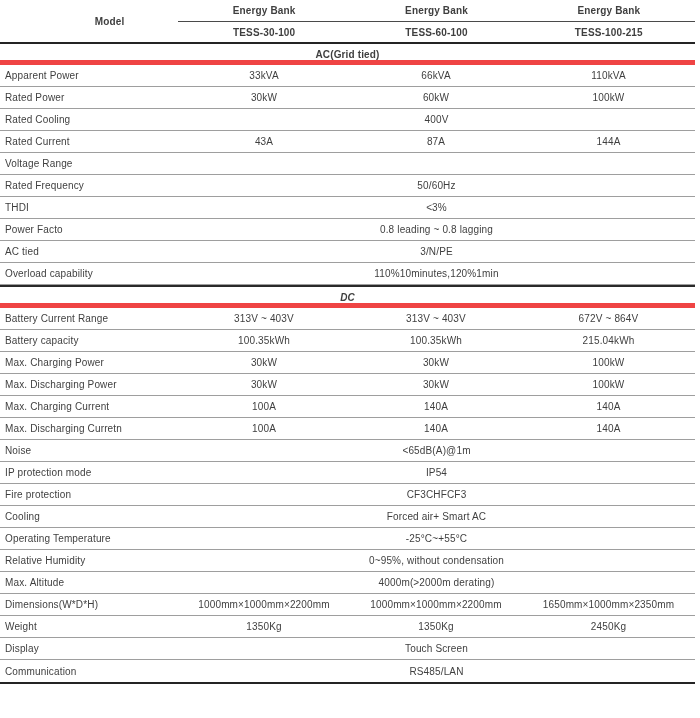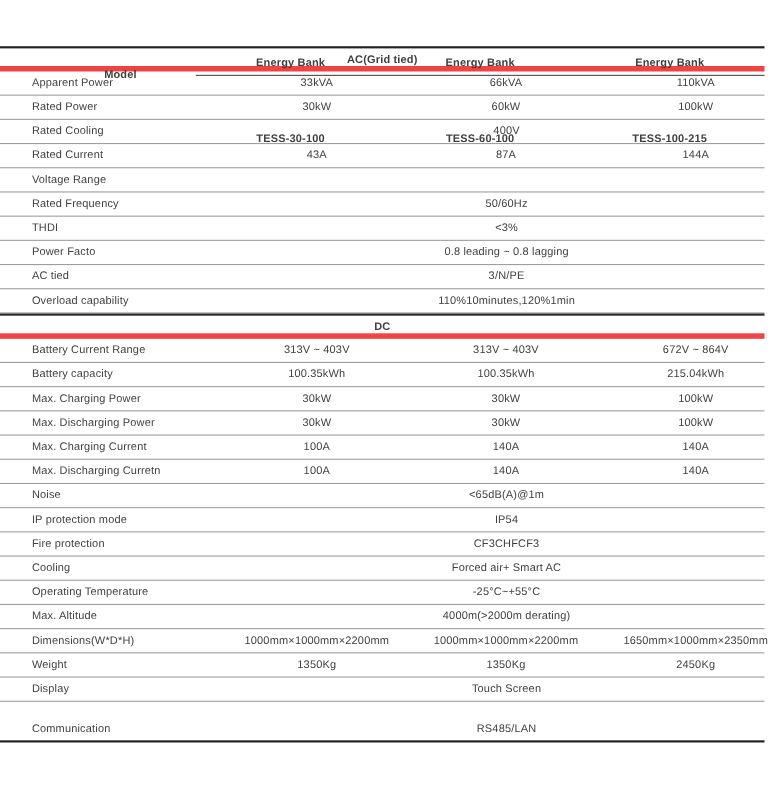--- a/index.html
+++ b/index.html
@@ -37,51 +37,50 @@
     margin-left: 41px;
   }
   .header-right { display: flex; flex-direction: column; }
   .brand-row, .model-row {
     display: grid;
     grid-template-columns: repeat(3, 1fr);
     height: 21px;
     align-items: center;
     text-align: center;
     font-weight: bold;
-    margin-top: 47px;
   }
   .brand-row { border-bottom: 1px solid #4a4a4a; }
   
   .section-title {
     height: 21px;
     line-height: 21px;
     text-align: center;
     font-weight: bold;
     border-bottom: 5px solid #ef4444;
     box-sizing: border-box;
   }
   .section + .section .section-title {
     border-top: 2px solid #2a2a2a;
     height: 23px;
     line-height: 21px;
+    font-style: italic;
   }
   
   .row {
     display: grid;
     height: 22px;
     align-items: center;
     border-bottom: 1px solid #9e9e9e;
     box-sizing: border-box;
-    padding-left: 24px;
   }
   .row.cols3 { grid-template-columns: 178px 172px 172px 173px; }
   .row.span1 { grid-template-columns: 178px 517px; }
   .row .label { padding-left: 5px; text-align: left; }
   .row .val { text-align: center; }
-  .section:last-child .row:last-child { border-bottom: none; margin-top: 13px; }
+  .section:last-child .row:last-child { border-bottom: none; }
 </style>
 </head>
 <body>
 
 <div class="spec-table">
   <div class="header">
     <div class="model-cell">Model</div>
     <div class="header-right">
       <div class="brand-row">
           <div class="brand">Energy Bank</div>
@@ -198,20 +197,24 @@
         </div>
         <div class="row span1">
           <div class="label">Cooling</div>
           <div class="val">Forced air+ Smart AC</div>
         </div>
         <div class="row span1">
           <div class="label">Operating Temperature</div>
           <div class="val">-25°C~+55°C</div>
         </div>
         <div class="row span1">
+          <div class="label">Relative Humidity</div>
+          <div class="val">0~95%, without condensation</div>
+        </div>
+        <div class="row span1">
           <div class="label">Max. Altitude</div>
           <div class="val">4000m(&gt;2000m derating)</div>
         </div>
         <div class="row cols3">
           <div class="label">Dimensions(W*D*H)</div>
           <div class="val">1000mm×1000mm×2200mm</div>
           <div class="val">1000mm×1000mm×2200mm</div>
           <div class="val">1650mm×1000mm×2350mm</div>
         </div>
         <div class="row cols3">

